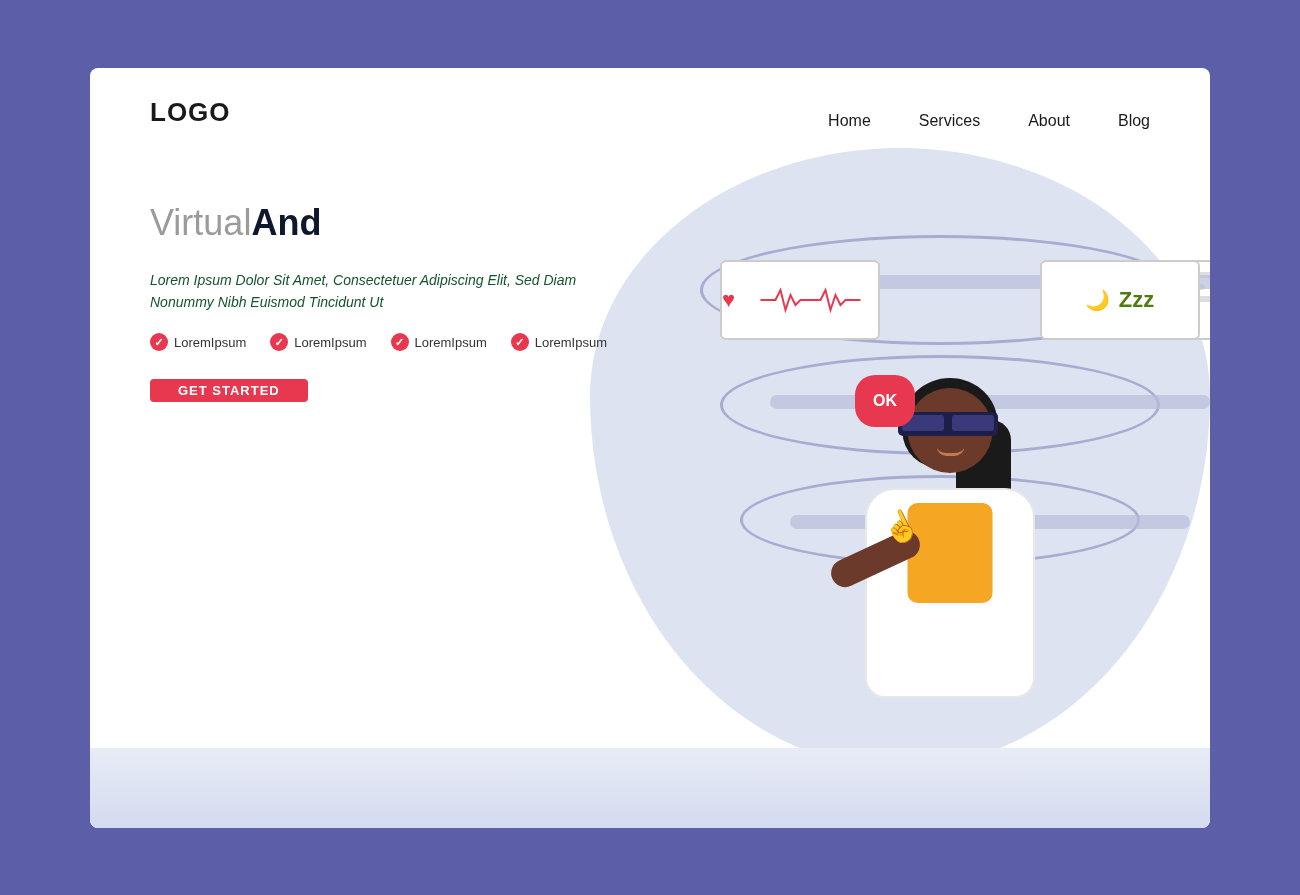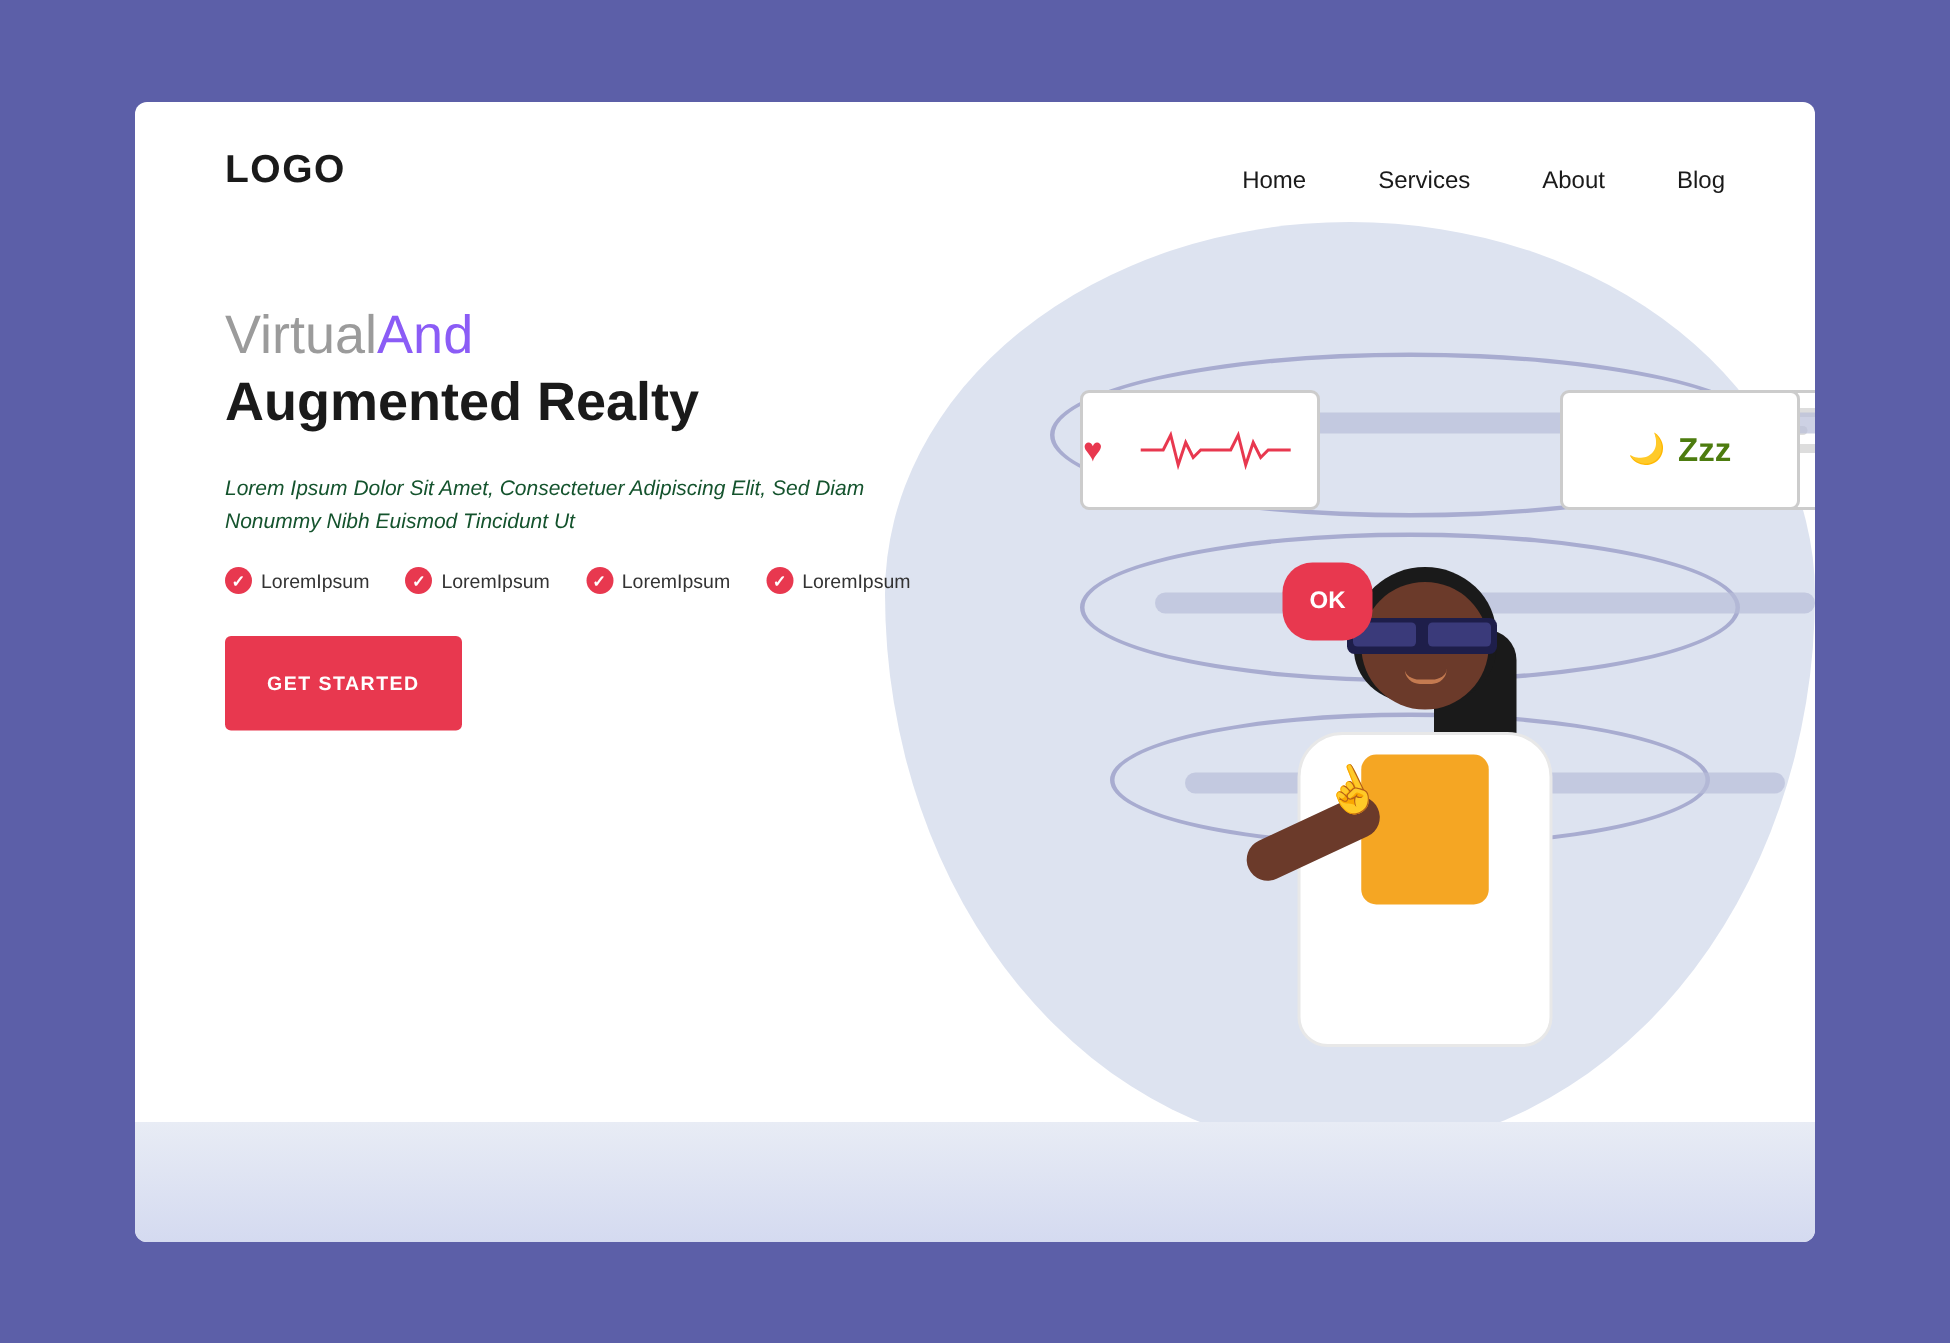--- a/index.html
+++ b/index.html
@@ -88,22 +88,22 @@
       color: #1a1a1a;
       margin-bottom: 24px;
     }
 
     .hero-title .virtual {
       color: #9b9b9b;
       font-weight: 400;
     }
 
     .hero-title .and {
-      color: #8b5cf6;
-      font-weight: normal;
+      color: #0f172a;
+      font-weight: bold;
     }
 
     .hero-desc {
       font-size: 14px;
       color: #14532d;
       line-height: 1.6;
       margin-bottom: 20px;
       font-style: italic;
     }
 
@@ -133,21 +133,21 @@
       color: #fff;
       font-size: 11px;
       font-weight: bold;
       flex-shrink: 0;
     }
 
     .btn-get-started {
       background: #e8384f;
       color: #fff;
       border: none;
-      padding: 24px 28px;
+      padding: 4px 28px;
       border-radius: 4px;
       font-size: 13px;
       font-weight: bold;
       letter-spacing: 1px;
       cursor: pointer;
       text-transform: uppercase;
     }
 
     
     .hero-right {
@@ -310,21 +310,20 @@
       <span class="nav-item">About</span>
       <span class="nav-item">Blog</span>
     </nav>
   </header>
 
   <section class="hero">
 
     <div class="hero-left">
       <h1 class="hero-title">
         <span class="virtual">Virtual</span><span class="and">And</span><br>
-        <span>Augmented Realty</span>
       </h1>
       <p class="hero-desc">Lorem Ipsum Dolor Sit Amet, Consectetuer Adipiscing Elit, Sed Diam Nonummy Nibh Euismod Tincidunt Ut</p>
 
       <div class="features">
         <div class="feature-item">
           <div class="check-icon">✓</div>
           <span>LoremIpsum</span>
         </div>
         <div class="feature-item">
           <div class="check-icon">✓</div>

